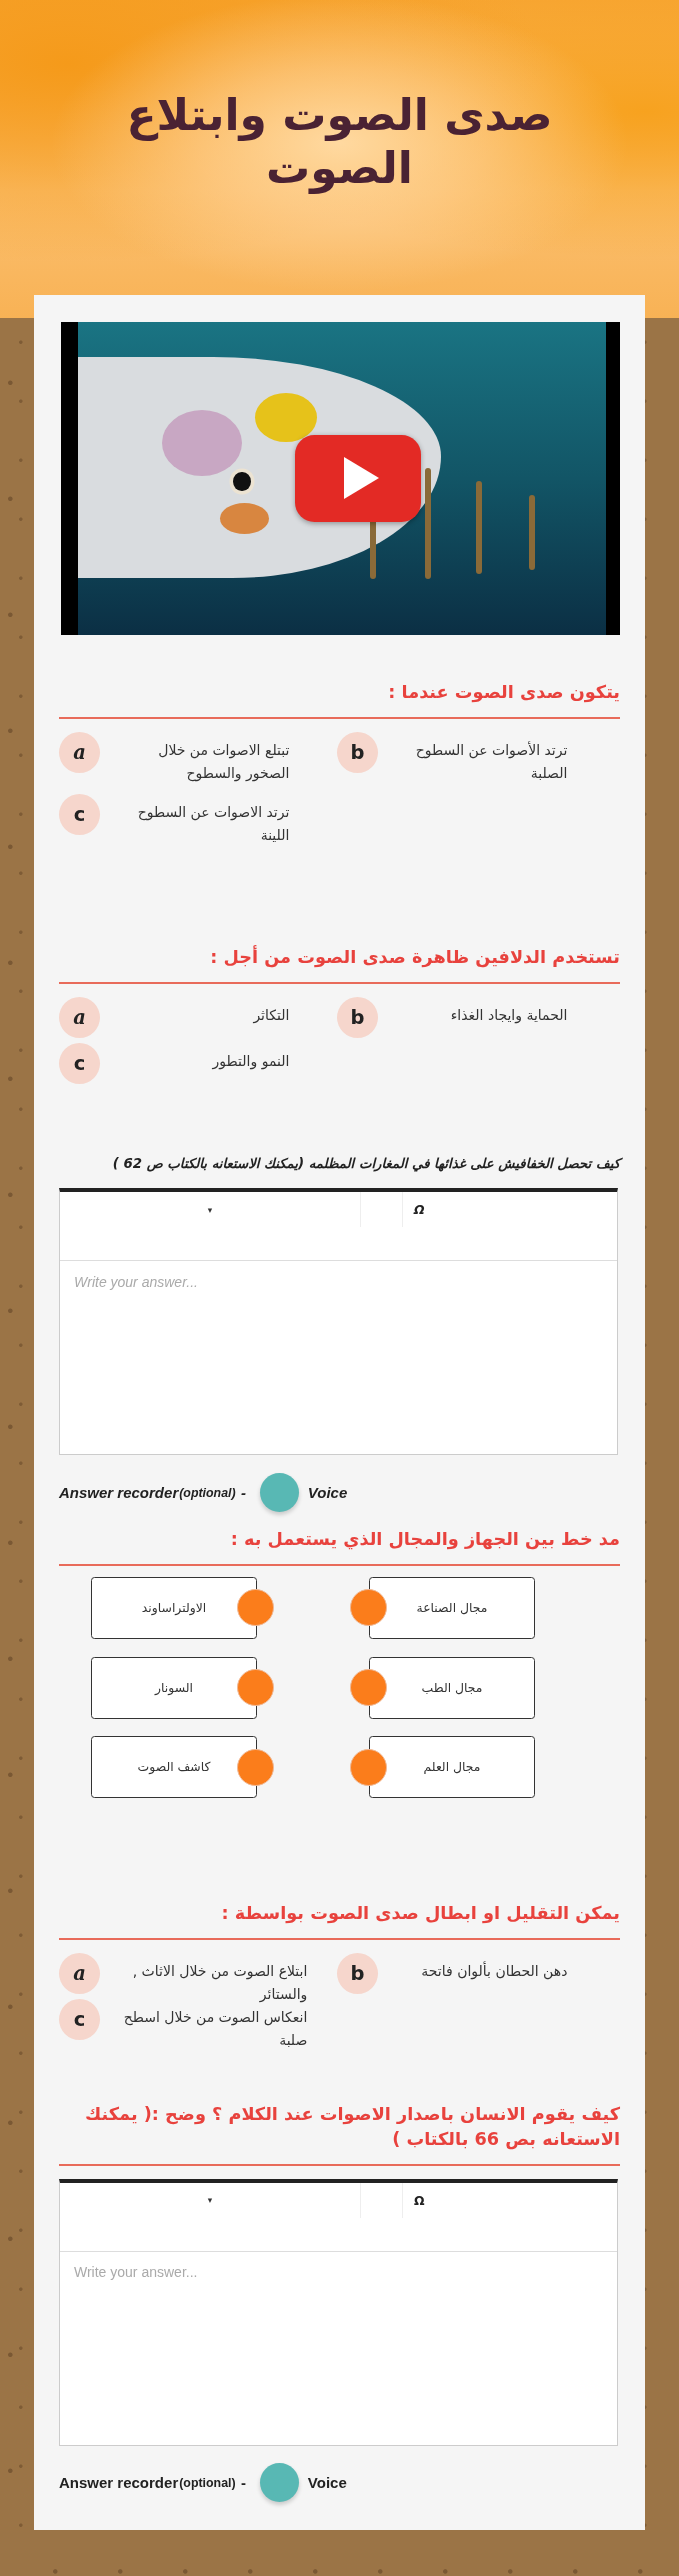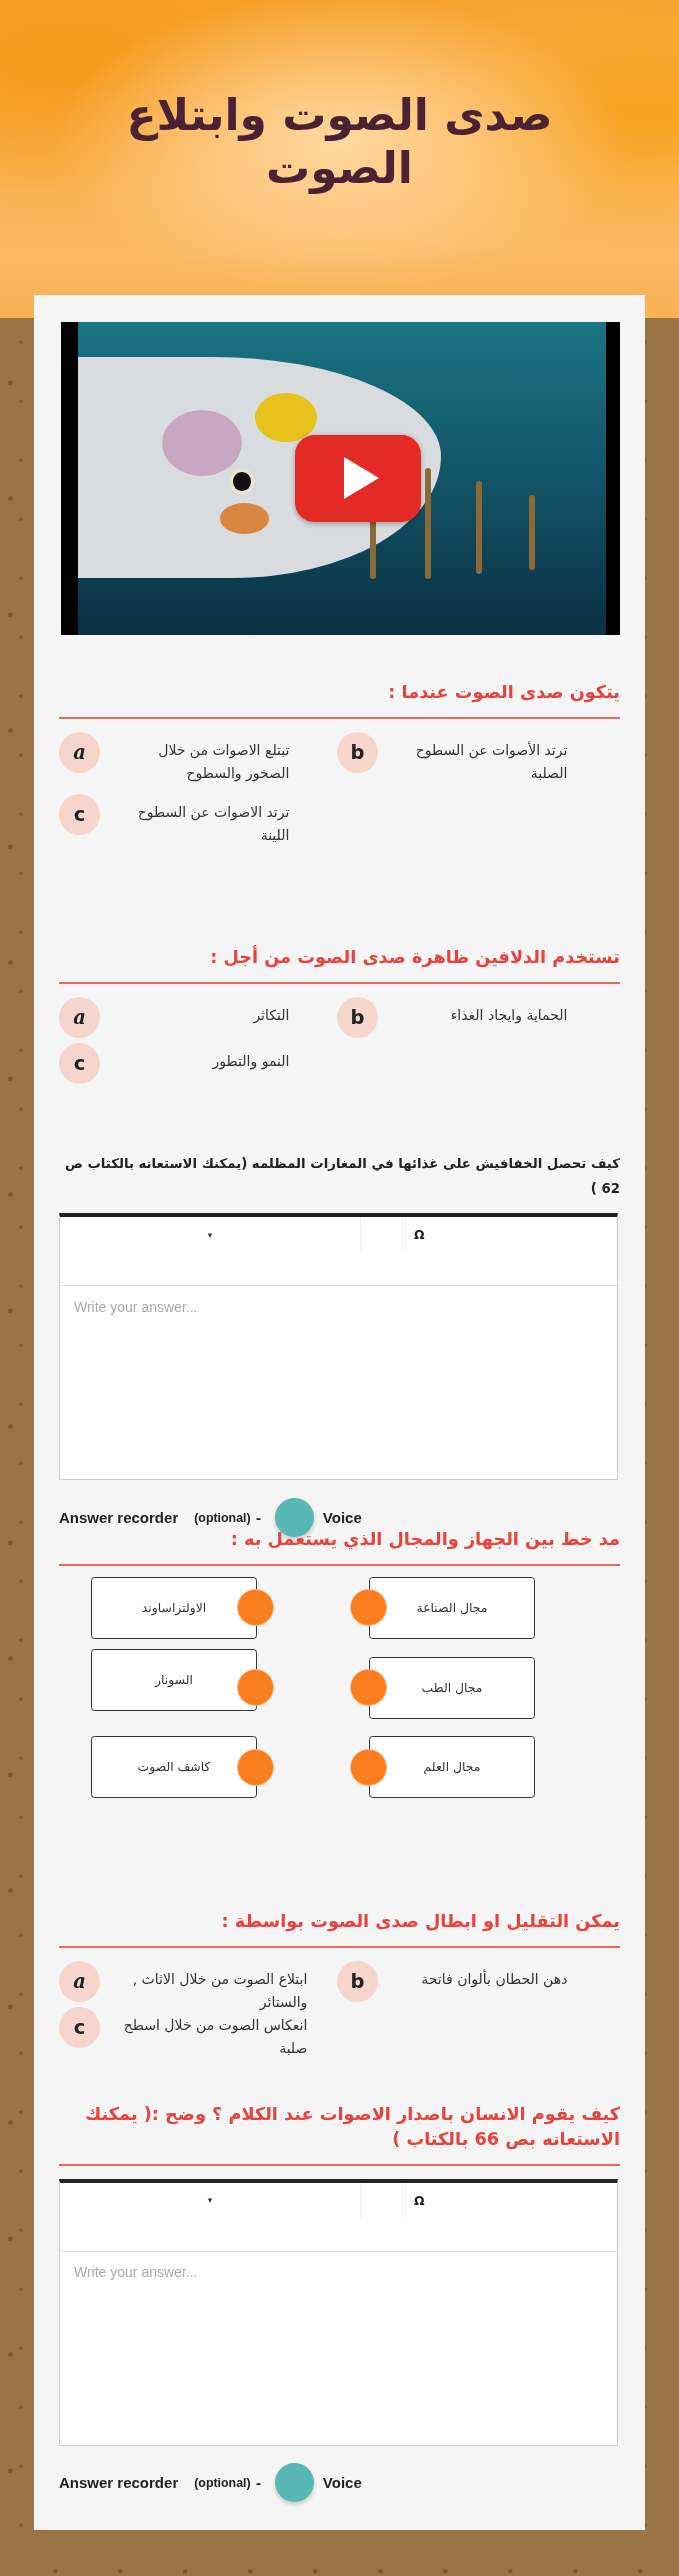--- a/index.html
+++ b/index.html
@@ -133,21 +133,21 @@
     font-family: "DejaVu Sans", sans-serif; font-weight: bold; font-size: 12.4px; color: #222;
   }
   .editor-area {
     height: 193px; padding: 12.4px 14px;
     font-family: "Liberation Sans", sans-serif; font-size: 14px; color: #aaa;
   }
   .recorder {
     display: flex; align-items: center; margin-top: 17.7px;
     font-family: "Liberation Sans", sans-serif; font-weight: bold; color: #222; font-size: 15px;
   }
-  .recorder .opt-small { font-size: 12.4px; margin-left: 16px; }
+  .recorder .opt-small { font-size: 12.4px; margin-left: 1px; }
   .recorder .dash { margin: 0 5.3px; }
   .voice-btn {
     width: 39px; height: 39px; border-radius: 50%; background: #58b8b4;
     box-shadow: 0 2.7px 4.4px rgba(0,0,0,0.18); margin: 0 8.8px;
   }
   .match {
     position: relative; margin-top: 10.6px; height: 265px; text-decoration: underline;
   }
   .match-box {
     position: absolute; width: 166px; height: 62px;
@@ -217,21 +217,21 @@
         <div class="opt-letter plain">b</div>
         <div class="opt-text">الحماية وايجاد الغذاء</div>
       </div>
       <div class="option" style="left:0;top:46px;">
         <div class="opt-letter plain">c</div>
         <div class="opt-text">النمو والتطور</div>
       </div>
     </div>
   </div>
 
-  <div class="question" style="top:856px;">
+  <div class="question" style="top:856px;font-style:italic;">
     <div class="q-title dark">كيف تحصل  الخفافيش على غذائها في المغارات المظلمه (يمكنك الاستعانه بالكتاب ص 62 )</div>
     <div class="editor">
       <div class="editor-toolbar">
         <div class="tb-dropdown">
           <span>▾</span>
         </div>
         <div class="tb-sep"></div>
         <div class="tb-omega">
           <span>Ω</span>
         </div>
@@ -255,41 +255,41 @@
     <div class="match">
       <div class="match-box" style="left:32px;top:0;">
           <span>الاولتراساوند</span>
         </div>
       <div class="match-dot" style="left:178px;top:12.4px;"></div>
       <div class="match-box" style="left:310px;top:0;">
           <span>مجال الصناعة</span>
         </div>
       <div class="match-dot" style="left:291px;top:12.4px;"></div>
 
-      <div class="match-box" style="left:32px;top:72px;">
+      <div class="match-box" style="left:32px;top:80px;">
           <span>السونار</span>
         </div>
       <div class="match-dot" style="left:178px;top:92px;"></div>
       <div class="match-box" style="left:310px;top:80px;">
           <span>مجال الطب</span>
         </div>
       <div class="match-dot" style="left:291px;top:92px;"></div>
 
       <div class="match-box" style="left:32px;top:159px;">
           <span>كاشف الصوت</span>
         </div>
       <div class="match-dot" style="left:178px;top:172px;"></div>
       <div class="match-box" style="left:310px;top:159px;">
           <span>مجال العلم</span>
         </div>
       <div class="match-dot" style="left:291px;top:172px;"></div>
     </div>
   </div>
 
-  <div class="question" style="top:1606px;margin-top:8px;">
+  <div class="question" style="top:1606px;">
     <div class="q-title">يمكن التقليل او ابطال صدى الصوت بواسطة :</div>
     <div class="q-divider"></div>
     <div class="options" style="height:97px;">
       <div class="option" style="left:0;top:0;">
         <div class="opt-letter">a</div>
         <div class="opt-text" style="width:195px;">ابتلاع الصوت من خلال الاثاث , والستائر</div>
       </div>
       <div class="option" style="left:278px;top:0;">
         <div class="opt-letter plain">b</div>
         <div class="opt-text">دهن الحطان بألوان فاتحة</div>

